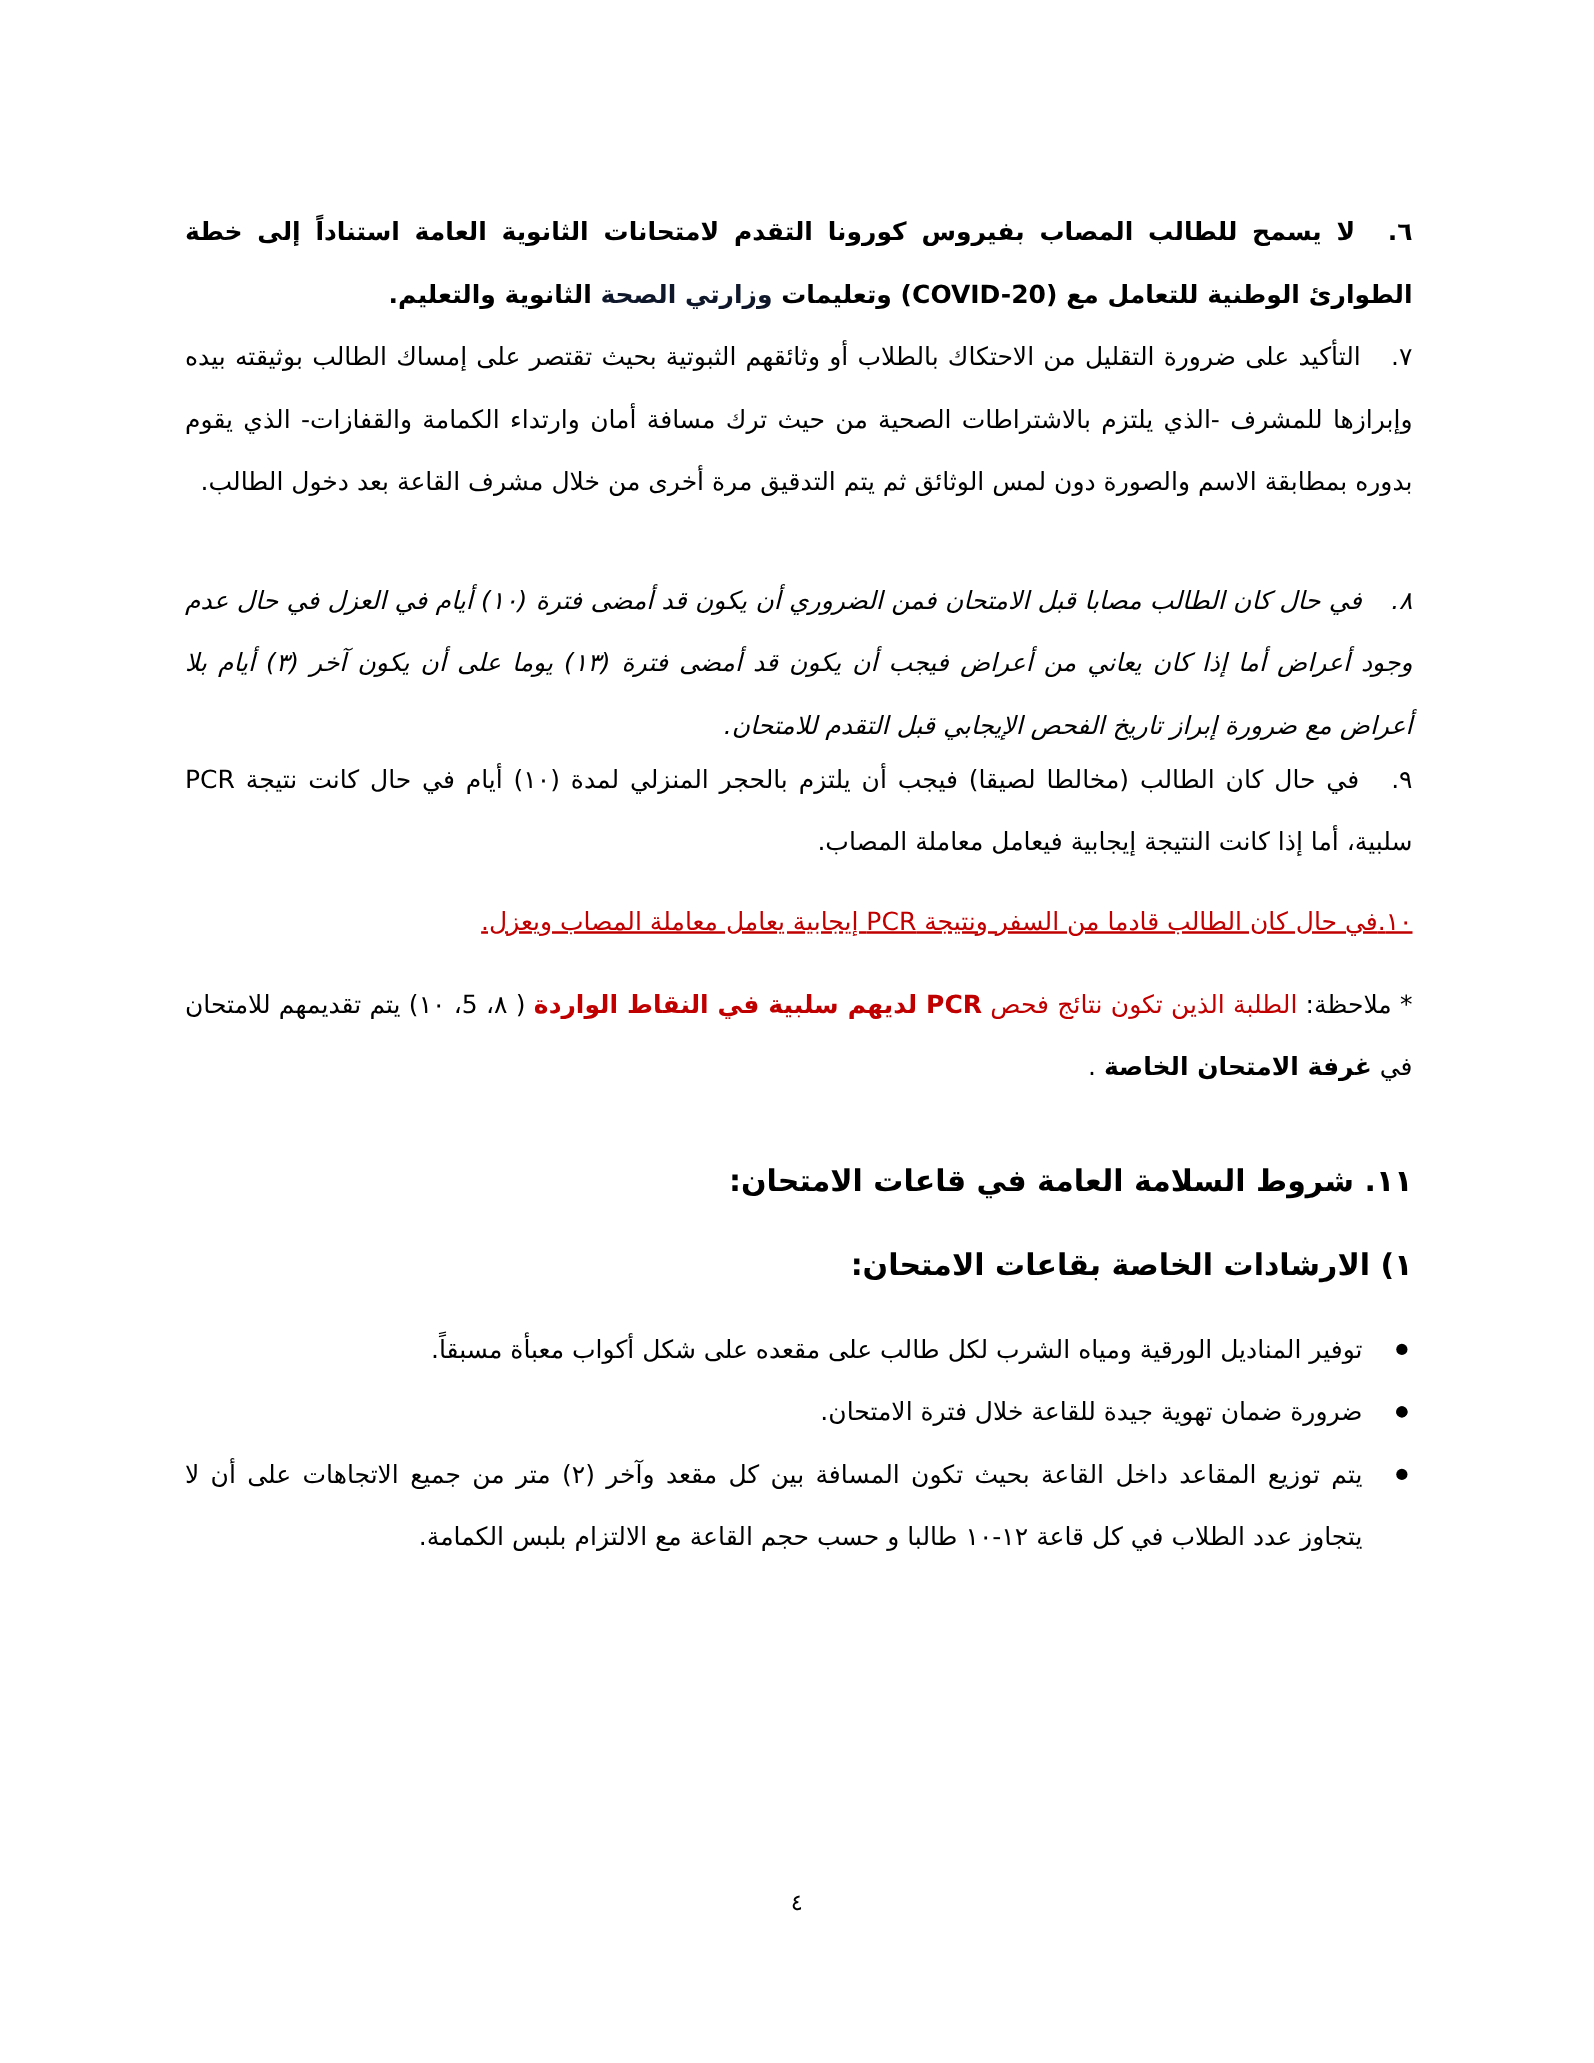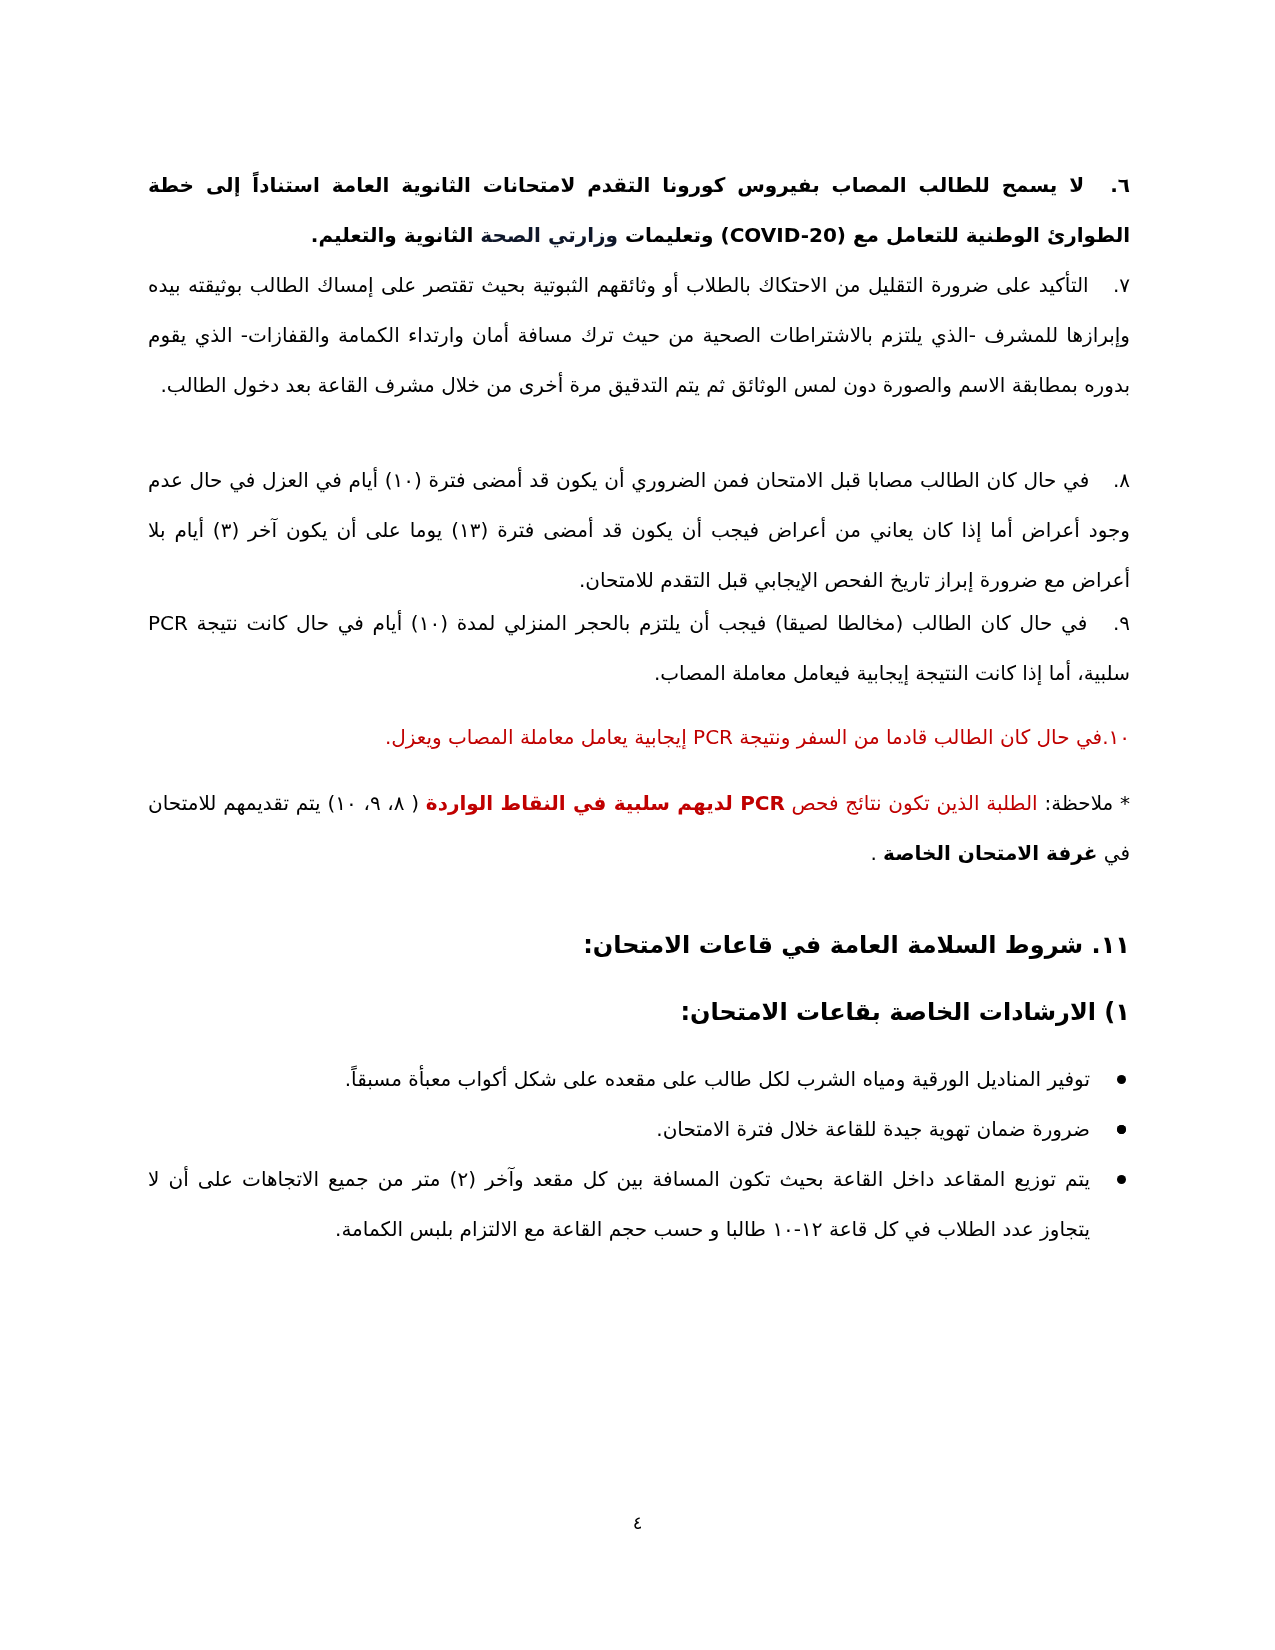--- a/index.html
+++ b/index.html
@@ -39,36 +39,36 @@
   <div class="block bold" style="top:160px;">
     <span class="num">٦.</span>
     <span>لا يسمح للطالب المصاب بفيروس كورونا التقدم لامتحانات الثانوية العامة استناداً إلى خطة الطوارئ الوطنية للتعامل مع (COVID-20) وتعليمات </span><span class="red">وزارتي الصحة</span><span> الثانوية والتعليم.</span>
   </div>
 
   <div class="block" style="top:260px;">
     <span class="num">٧.</span>
     <span>التأكيد على ضرورة التقليل من الاحتكاك بالطلاب أو وثائقهم الثبوتية بحيث تقتصر على إمساك الطالب بوثيقته بيده وإبرازها للمشرف -الذي يلتزم بالاشتراطات الصحية من حيث ترك مسافة أمان وارتداء الكمامة والقفازات- الذي يقوم بدوره بمطابقة الاسم والصورة دون لمس الوثائق ثم يتم التدقيق مرة أخرى من خلال مشرف القاعة بعد دخول الطالب.</span>
   </div>
 
-  <div class="block" style="top:455px;">
+  <div class="block" style="top:455px;font-style:italic;">
     <span class="num">٨.</span>
     <span>في حال كان الطالب مصابا قبل الامتحان فمن الضروري أن يكون قد أمضى فترة (١٠) أيام في العزل في حال عدم وجود أعراض أما إذا كان يعاني من أعراض فيجب أن يكون قد أمضى فترة (١٣) يوما على أن يكون آخر (٣) أيام بلا أعراض مع ضرورة إبراز تاريخ الفحص الإيجابي قبل التقدم للامتحان.</span>
   </div>
 
   <div class="block" style="top:598px;">
     <span class="num">٩.</span>
     <span>في حال كان الطالب (مخالطا لصيقا) فيجب أن يلتزم بالحجر المنزلي لمدة (١٠) أيام في حال كانت نتيجة PCR سلبية، أما إذا كانت النتيجة إيجابية فيعامل معاملة المصاب.</span>
   </div>
 
-  <div class="block dark-red" style="top:712px;">
+  <div class="block dark-red" style="top:712px;text-decoration:underline;">
     <span>١٠.</span><span>في حال كان الطالب قادما من السفر ونتيجة PCR إيجابية يعامل معاملة المصاب ويعزل.</span>
   </div>
 
   <div class="block" style="top:778px;">
-    <span>* ملاحظة: </span><span class="dark-red ul"><span>الطلبة الذين تكون نتائج فحص </span><span class="bold">PCR لديهم سلبية في النقاط الواردة</span></span><span> ( ٨، ٩، ١٠) </span><span>يتم تقديمهم للامتحان في </span><span class="bold">غرفة الامتحان الخاصة</span><span> .</span>
+    <span>* ملاحظة: </span><span class="dark-red ul"><span>الطلبة الذين تكون نتائج فحص </span><span class="bold">PCR لديهم سلبية في النقاط الواردة</span></span><span> ( ٨، 5، ١٠) </span><span>يتم تقديمهم للامتحان في </span><span class="bold">غرفة الامتحان الخاصة</span><span> .</span>
   </div>
 
   <div class="block heading" style="top:920px; text-align:right;">
     <span class="ul">١١. شروط السلامة العامة في قاعات الامتحان:</span>
   </div>
 
   <div class="block heading" style="top:987px; text-align:right;">
     <span>١) الارشادات الخاصة بقاعات الامتحان:</span>
   </div>
 

